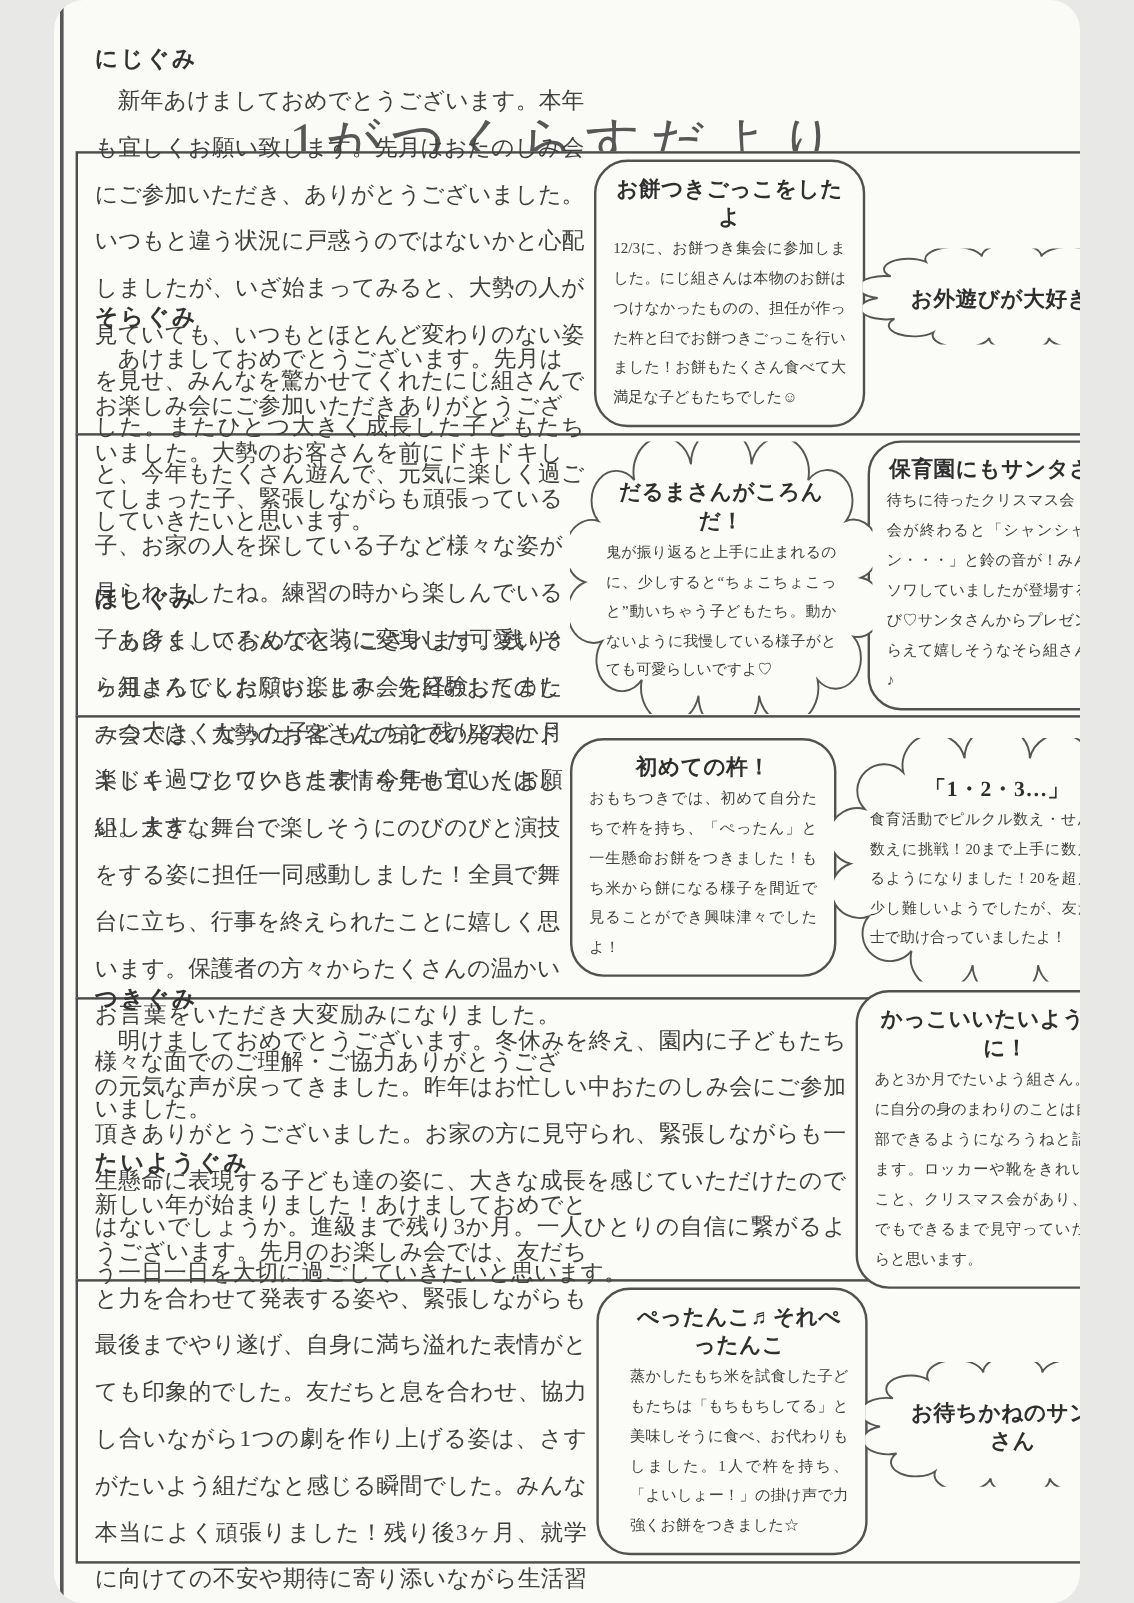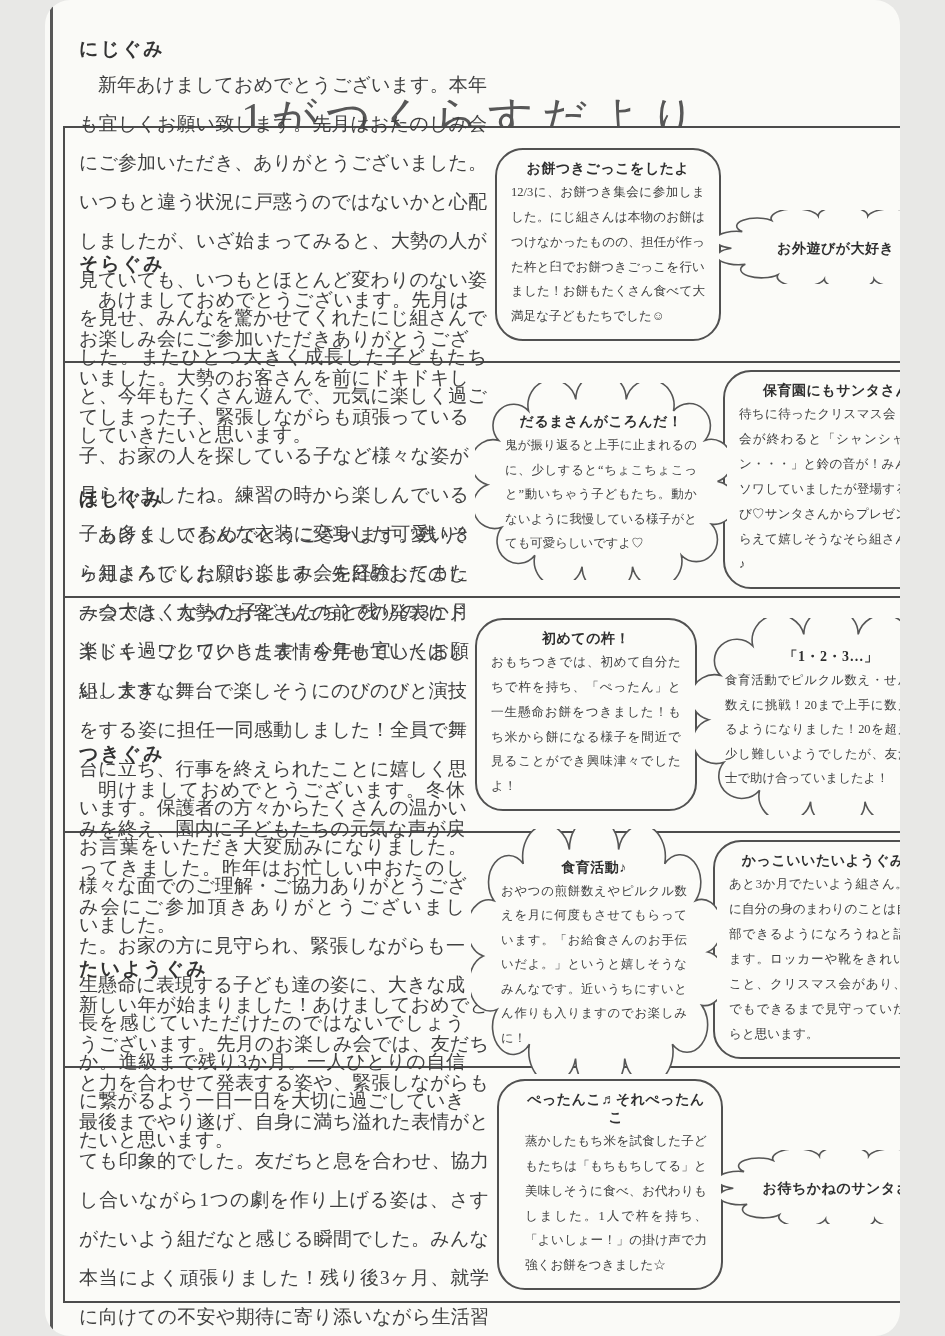--- a/index.html
+++ b/index.html
@@ -49,21 +49,21 @@
 
   
   .bubble{box-sizing:border-box;flex:0 0 auto;}
   .rounded{
     border:2px solid #515151;border-radius:28px;
     padding:10px 14px;
     background:#fbfbf8;
     margin:2px 0;
   }
   .bubble-title{
-    text-align:center;font-weight:bold;font-size:14px;
+    text-align:center;font-weight:bold;font-size:18px;
     color:#2f2f2f;margin-bottom:2px;letter-spacing:.5px;
   }
   .bubble-text{
     font-size:12.6px;line-height:1.98;color:#404040;
     text-align:justify;
   }
   
   .cloud{
     position:relative;border:none;padding:0;background:transparent;
     margin:-8px -4px -12px -2px;
@@ -146,29 +146,20 @@
           <div class="bubble-text">食育活動でピルクル数え・せんべい数えに挑戦！20まで上手に数えられるようになりました！20を超えると少し難しいようでしたが、友だち同士で助け合っていましたよ！</div>
         </div>
       </div>
     </section>
 
     <section class="section indent">
       <div class="col-text">
         <h2 class="sec-name">つきぐみ</h2>
         <p class="sec-body">明けましておめでとうございます。冬休みを終え、園内に子どもたちの元気な声が戻ってきました。昨年はお忙しい中おたのしみ会にご参加頂きありがとうございました。お家の方に見守られ、緊張しながらも一生懸命に表現する子ども達の姿に、大きな成長を感じていただけたのではないでしょうか。進級まで残り3か月。一人ひとりの自信に繋がるよう一日一日を大切に過ごしていきたいと思います。</p>
       </div>
-      <div class="bubble cloud" style="flex-basis:246px;">
-        <svg class="cloud-svg" viewBox="0 0 320 240" preserveAspectRatio="none" aria-hidden="true">
-          <path d="M 30,70 A 26 26 0 0 1 68,34 A 30 30 0 0 1 128,20 A 30 30 0 0 1 192,20 A 28 28 0 0 1 252,34 A 24 24 0 0 1 292,70 A 22 22 0 0 1 308,120 A 22 22 0 0 1 300,172 A 24 24 0 0 1 262,210 A 28 28 0 0 1 200,224 A 28 28 0 0 1 136,224 A 26 26 0 0 1 76,210 A 24 24 0 0 1 34,176 A 22 22 0 0 1 16,124 A 24 24 0 0 1 30,70 Z"></path>
-        </svg>
-        <div class="cloud-inner">
-          <div class="bubble-title">食育活動♪</div>
-          <div class="bubble-text">おやつの煎餅数えやピルクル数えを月に何度もさせてもらっています。「お給食さんのお手伝いだよ。」というと嬉しそうなみんなです。近いうちにすいとん作りも入りますのでお楽しみに！</div>
-        </div>
-      </div>
       <div class="bubble rounded" style="flex-basis:250px;">
         <div class="bubble-title">かっこいいたいようぐみに！</div>
         <div class="bubble-text">あと3か月でたいよう組さん。進級前に自分の身のまわりのことは自分で全部できるようになろうねと話しています。ロッカーや靴をきれいにすること、クリスマス会があり、おうちでもできるまで見守っていただけたらと思います。</div>
       </div>
     </section>
 
     <section class="section">
       <div class="col-text">
         <h2 class="sec-name">たいようぐみ</h2>
         <p class="sec-body">新しい年が始まりました！あけましておめでとうございます。先月のお楽しみ会では、友だちと力を合わせて発表する姿や、緊張しながらも最後までやり遂げ、自身に満ち溢れた表情がとても印象的でした。友だちと息を合わせ、協力し合いながら1つの劇を作り上げる姿は、さすがたいよう組だなと感じる瞬間でした。みんな本当によく頑張りました！残り後3ヶ月、就学に向けての不安や期待に寄り添いながら生活習慣や友だちとの関わりを大切に過ごしていきたいと思います。</p>

